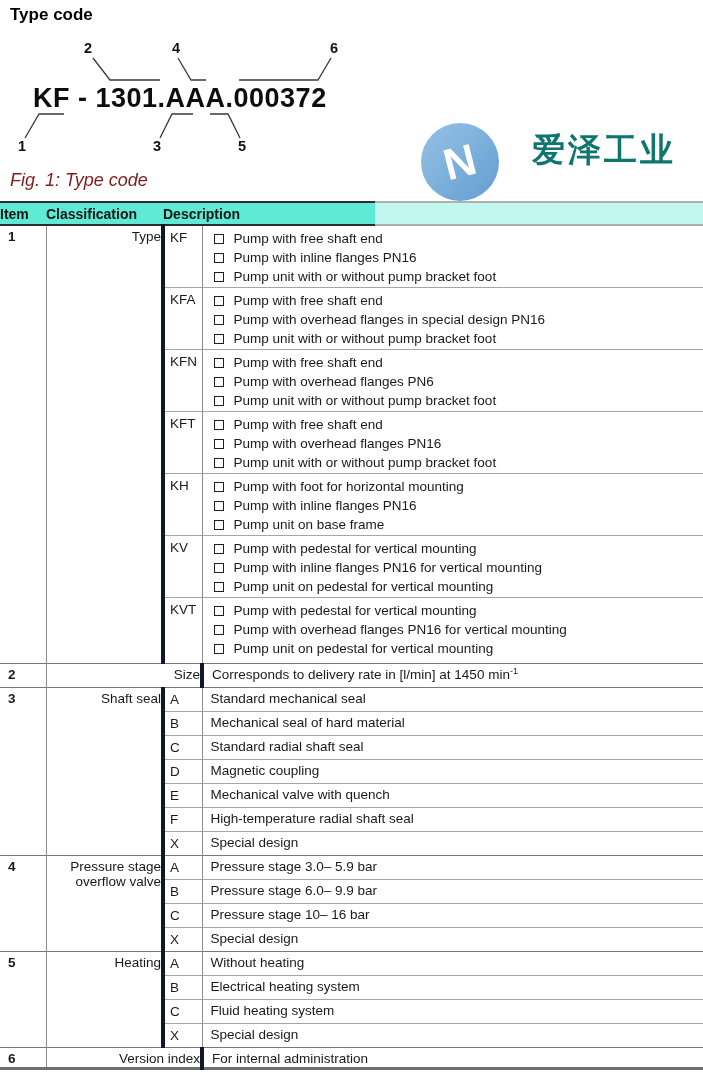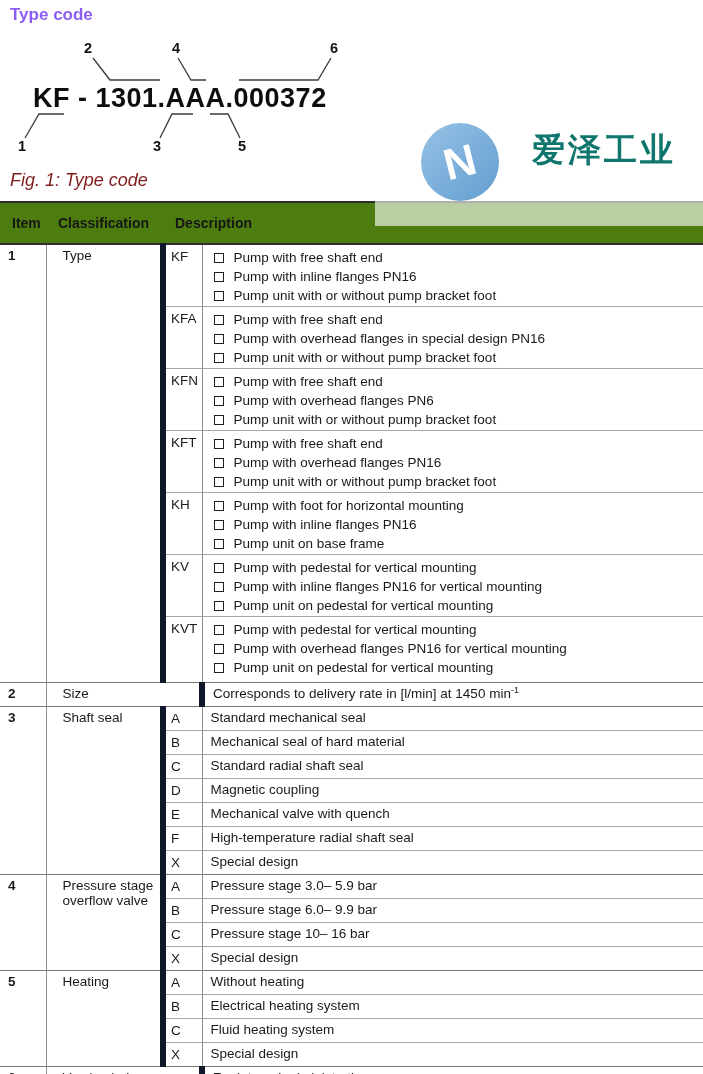--- a/index.html
+++ b/index.html
@@ -1,19 +1,19 @@
 <!DOCTYPE html>
 <html><head>
 <meta charset="utf-8">
 <style>
   html,body{margin:0;padding:0;background:#fff;}
   #page{position:relative;width:703px;height:1074px;background:#fff;overflow:hidden;
         font-family:"Liberation Sans",sans-serif;color:#1a1a1a;}
   
-  #title{position:absolute;left:10px;top:5px;font-size:17px;font-weight:bold;color:#8b5cf6;}
+  #title{position:absolute;left:10px;top:5px;font-size:17px;font-weight:bold;color:#000000;}
   
   #figsvg{position:absolute;left:0;top:30px;}
   #figsvg text{font-family:"Liberation Sans",sans-serif;}
   .callout-line{fill:none;stroke:#3a3a3a;stroke-width:1.3;}
   .callout-num{font-size:14.5px;font-weight:bold;fill:#111;text-anchor:middle;}
   #codeText{font-size:27px;font-weight:bold;fill:#0d0d0d;letter-spacing:.5px;}
   #caption{position:absolute;left:10px;top:170px;font-size:18px;font-style:italic;color:#7f1d1d;}
   
   #watermark{position:absolute;left:375px;top:118px;width:328px;height:108px;
              background:rgba(255,255,255,.62);z-index:5;}
@@ -24,28 +24,28 @@
   #wm-cn{position:absolute;left:157px;top:10px;font-size:33px;font-weight:600;color:#0f766e;
          letter-spacing:3px;white-space:nowrap;}
   #wm-en{position:absolute;left:159px;top:55px;font-size:18.5px;color:#a8a8a8;
          letter-spacing:1.2px;white-space:nowrap;}
   
   table.spec{position:absolute;left:0;top:201px;width:703px;border-collapse:collapse;
              table-layout:fixed;border-top:2px solid #2d2d2d;border-bottom:3px solid #6e6e6e;
              font-size:13.5px;}
   col.c1{width:46px}col.c2{width:117px}col.c3{width:39px}col.c4{width:501px}
   tr.head{height:23px;}
-  tr.head th{background:#4d7c0f;text-align:left;font-size:14px;font-weight:bold;color:#161616;
-             border-bottom:2px solid #2d2d2d;padding:12px;}
+  tr.head th{background:#5eead4;text-align:left;font-size:14px;font-weight:bold;color:#161616;
+             border-bottom:2px solid #2d2d2d;padding:0;}
   th.th-item{padding-left:8px;}
   th.th-class{padding-left:9px;}
   th.th-desc{padding-left:40px;}
   td{vertical-align:top;padding:0;}
   .col-item{font-weight:bold;padding:3px 0 0 8px;border-right:1px solid #8e8e8e;}
-  .col-class{padding:3px 0 0 16px;border-right:6px solid #0f172a;}
+  .col-class{padding:3px 0 0 16px;border-right:4px solid #0f172a;text-align:right;}
   .code{padding:4px 0 0 5px;border-right:1px solid #8e8e8e;}
   .desc{padding:3px 8px 0 8px;}
   tr.v{height:62px;}
   tr.v.last{height:66px;}
   tr.opt{height:24px;}
   tr.last-row{height:21px;}
   tr.sub td{border-top:1px solid #a6a6a6;}
   tr.group-start td{border-top:1px solid #787878;}
   .vdesc{padding:3px 0 0 8px;}
   .bullet{display:flex;line-height:19px;}

